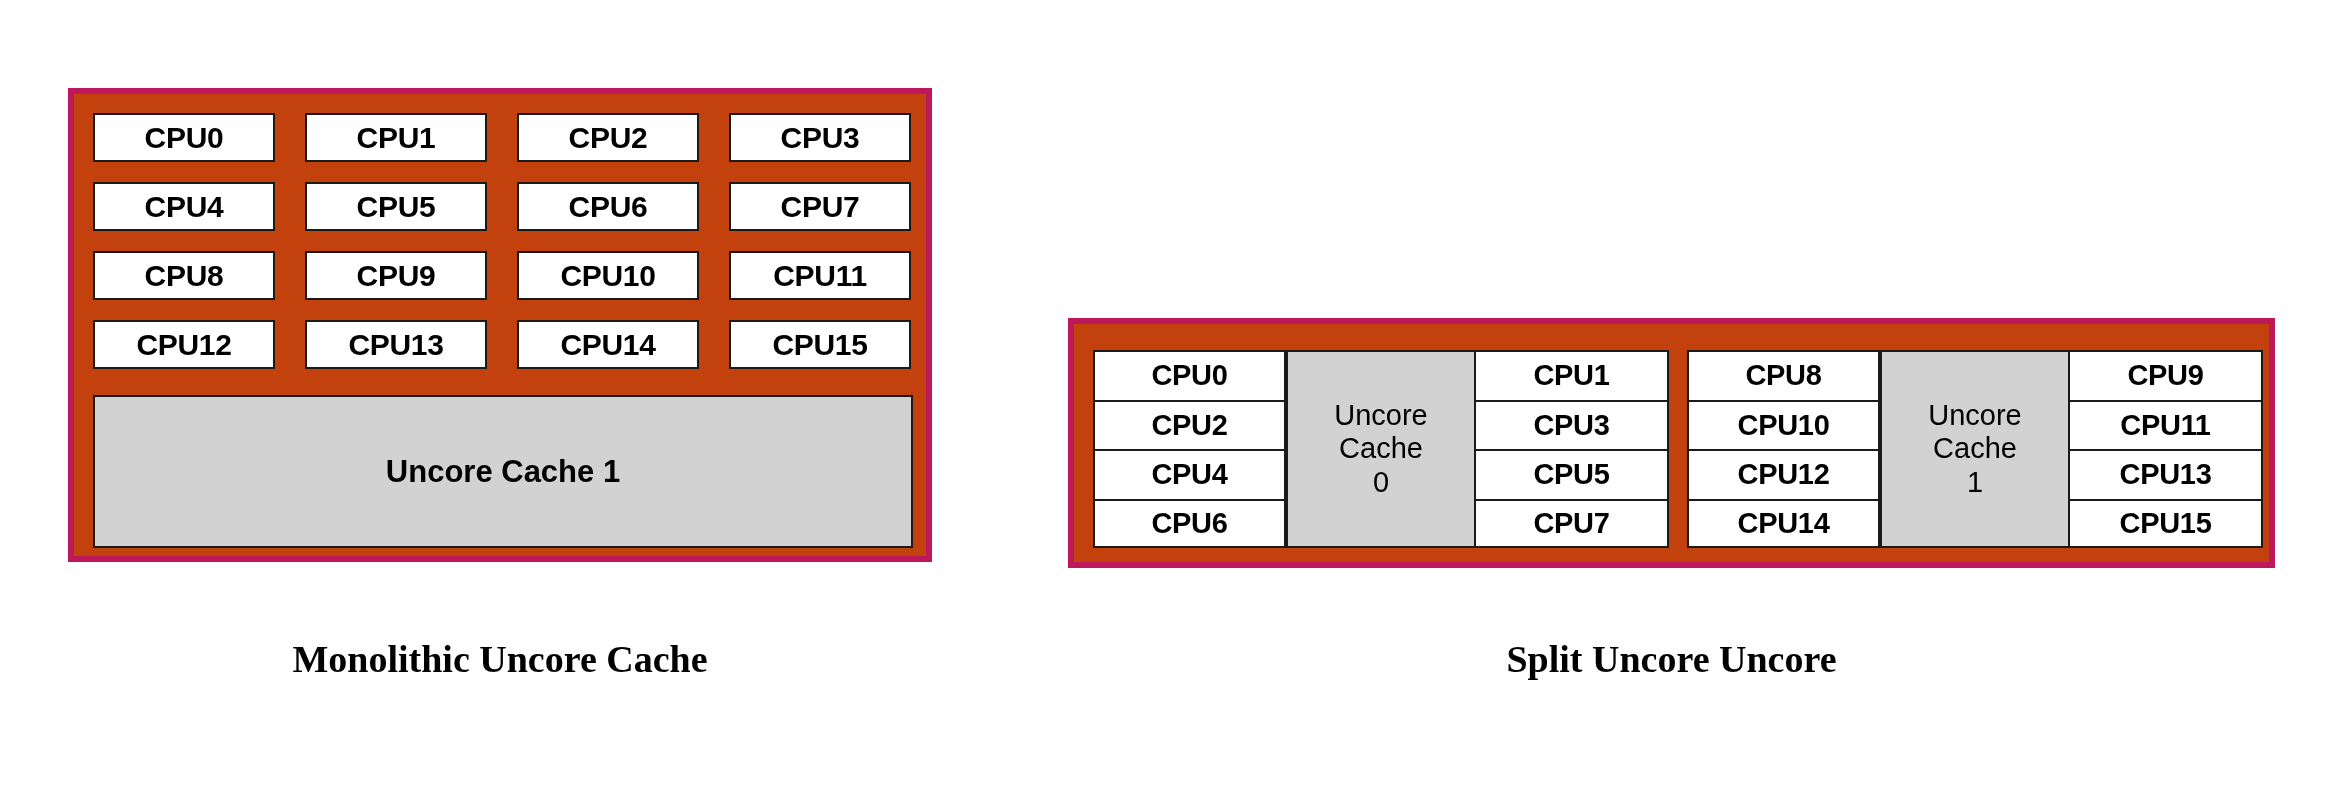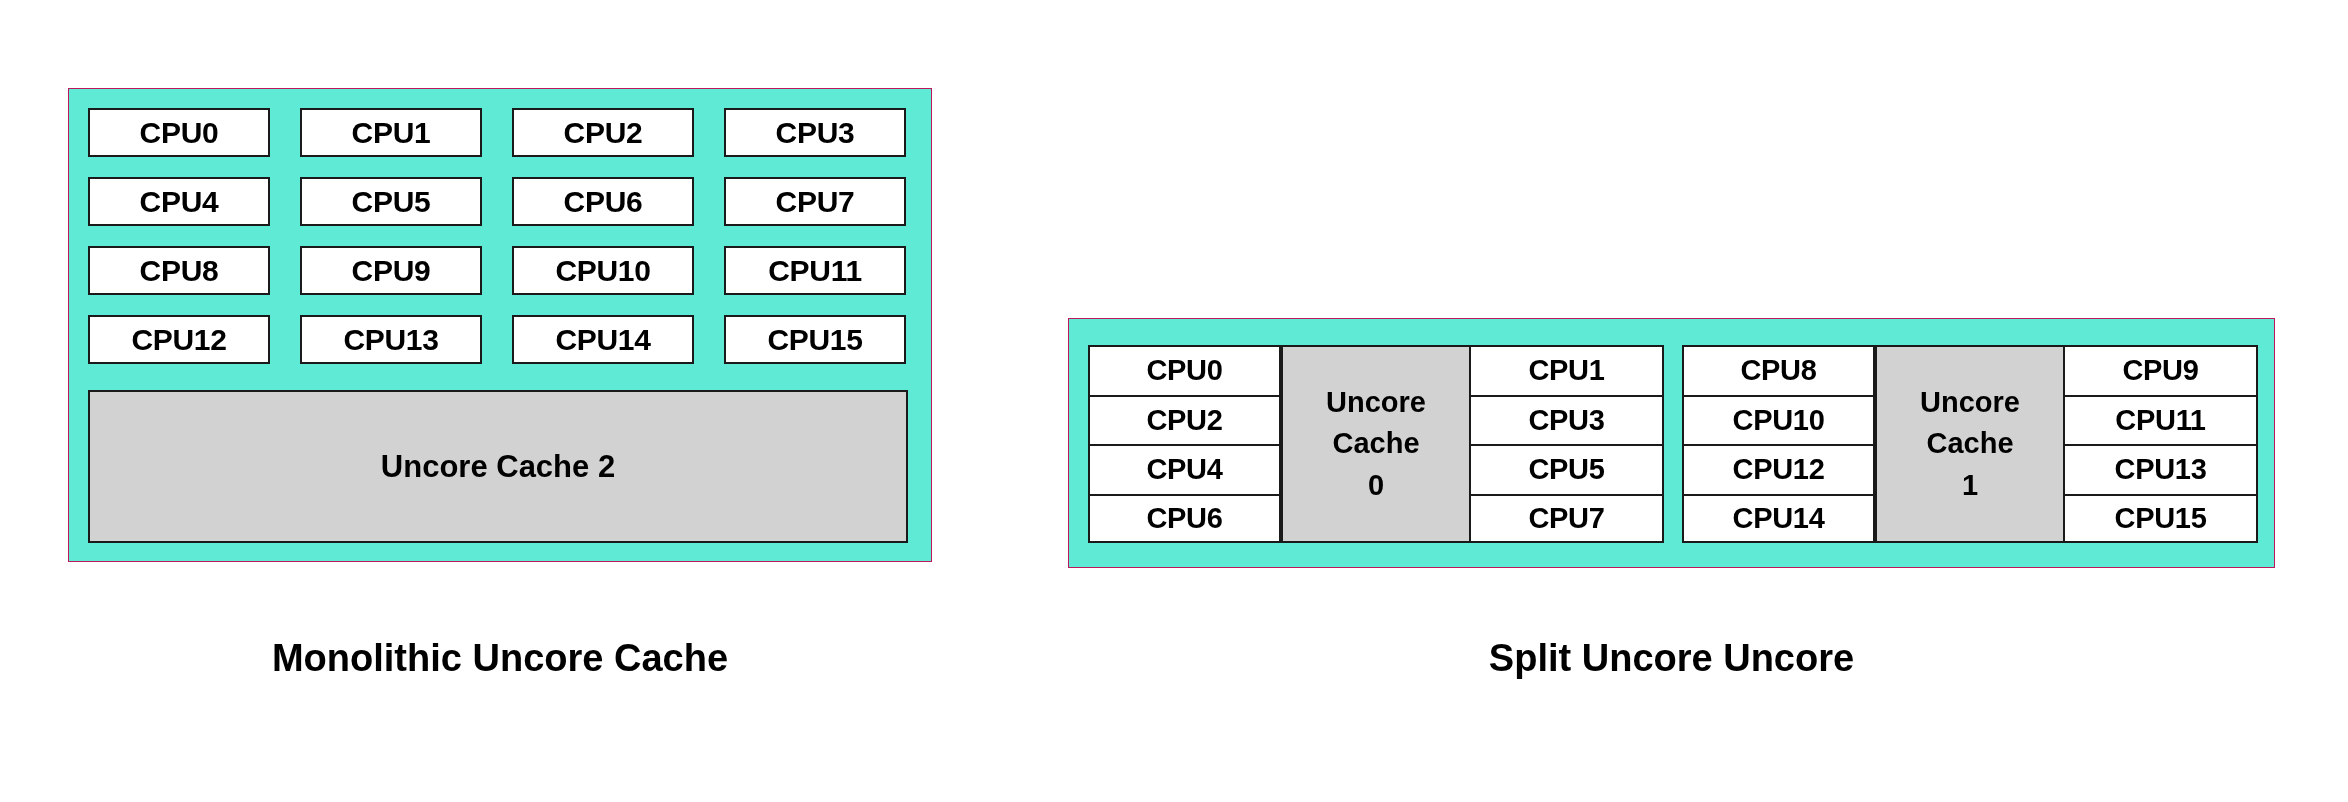--- a/index.html
+++ b/index.html
@@ -16,22 +16,22 @@
   }
 
   .figure {
     position: absolute;
   }
 
   
   .outer-box {
     position: absolute;
     box-sizing: border-box;
-    border: 1px solid #be185d;
-    background: #5eead4;
+    border: 6px solid #be185d;
+    background: #c2410c;
   }
 
   
   #mono-outer {
     left: 68px;
     top: 88px;
     width: 864px;
     height: 474px;
   }
 
@@ -124,35 +124,36 @@
   }
   .cache-column {
     box-sizing: border-box;
     width: 190px;
     border: 2px solid #1a1a1a;
     background: #d2d2d2;
     display: flex;
     flex-direction: column;
     align-items: center;
     justify-content: center;
-    gap: 8px;
-    font-weight: bold;
+    gap: 0;
+    font-weight: normal;
     font-size: 29px;
     color: #000000;
     line-height: 1.15;
   }
 
   
   .caption {
     position: absolute;
     font-weight: bold;
     font-size: 38px;
     color: #000000;
     white-space: nowrap;
     text-align: center;
+    font-family: Liberation Serif, serif;
   }
   #mono-caption {
     left: 68px;
     top: 637px;
     width: 864px;
   }
   #split-caption {
     left: 1068px;
     top: 637px;
     width: 1207px;
@@ -175,21 +176,21 @@
     <div class="cpu-cell">CPU8</div>
     <div class="cpu-cell">CPU9</div>
     <div class="cpu-cell">CPU10</div>
     <div class="cpu-cell">CPU11</div>
     <div class="cpu-cell">CPU12</div>
     <div class="cpu-cell">CPU13</div>
     <div class="cpu-cell">CPU14</div>
     <div class="cpu-cell">CPU15</div>
   </div>
 
-  <div id="mono-cache">Uncore Cache 2</div>
+  <div id="mono-cache">Uncore Cache 1</div>
 </div>
 
 <div class="caption" id="mono-caption">Monolithic Uncore Cache</div>
 
 <div class="outer-box figure" id="split-outer">
 
   <div class="split-groups">
 
     <div class="cache-group">
       <div class="cpu-column left-col">

